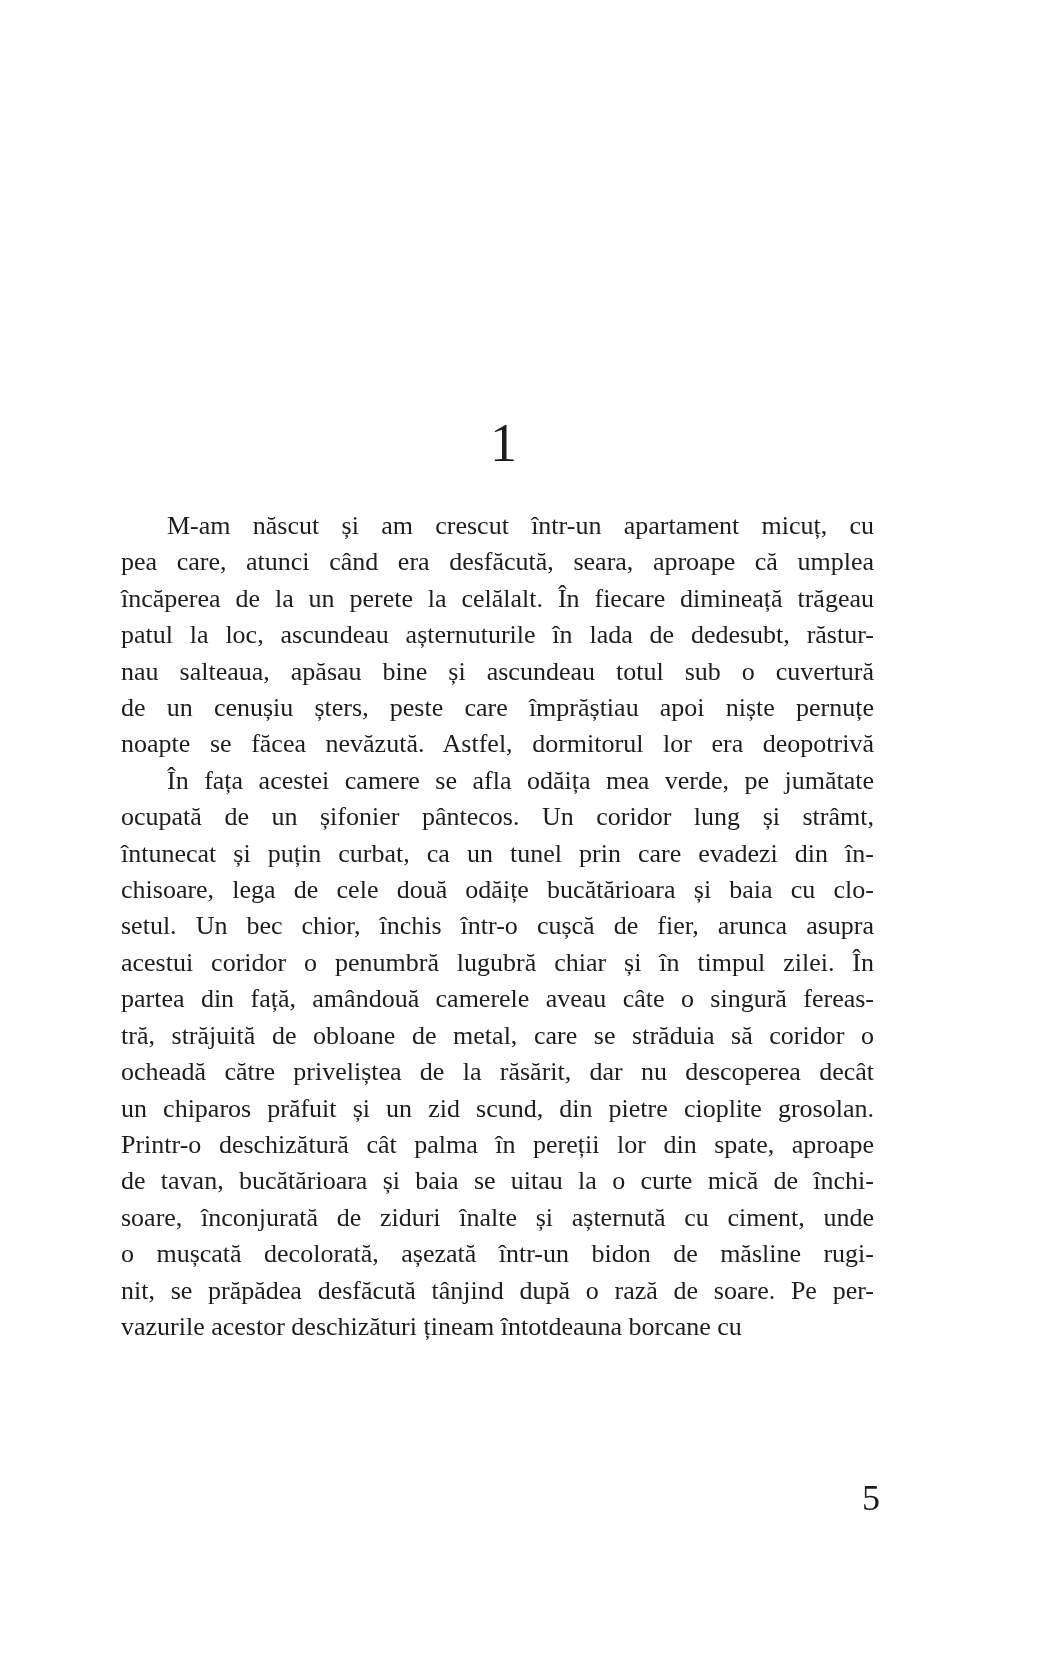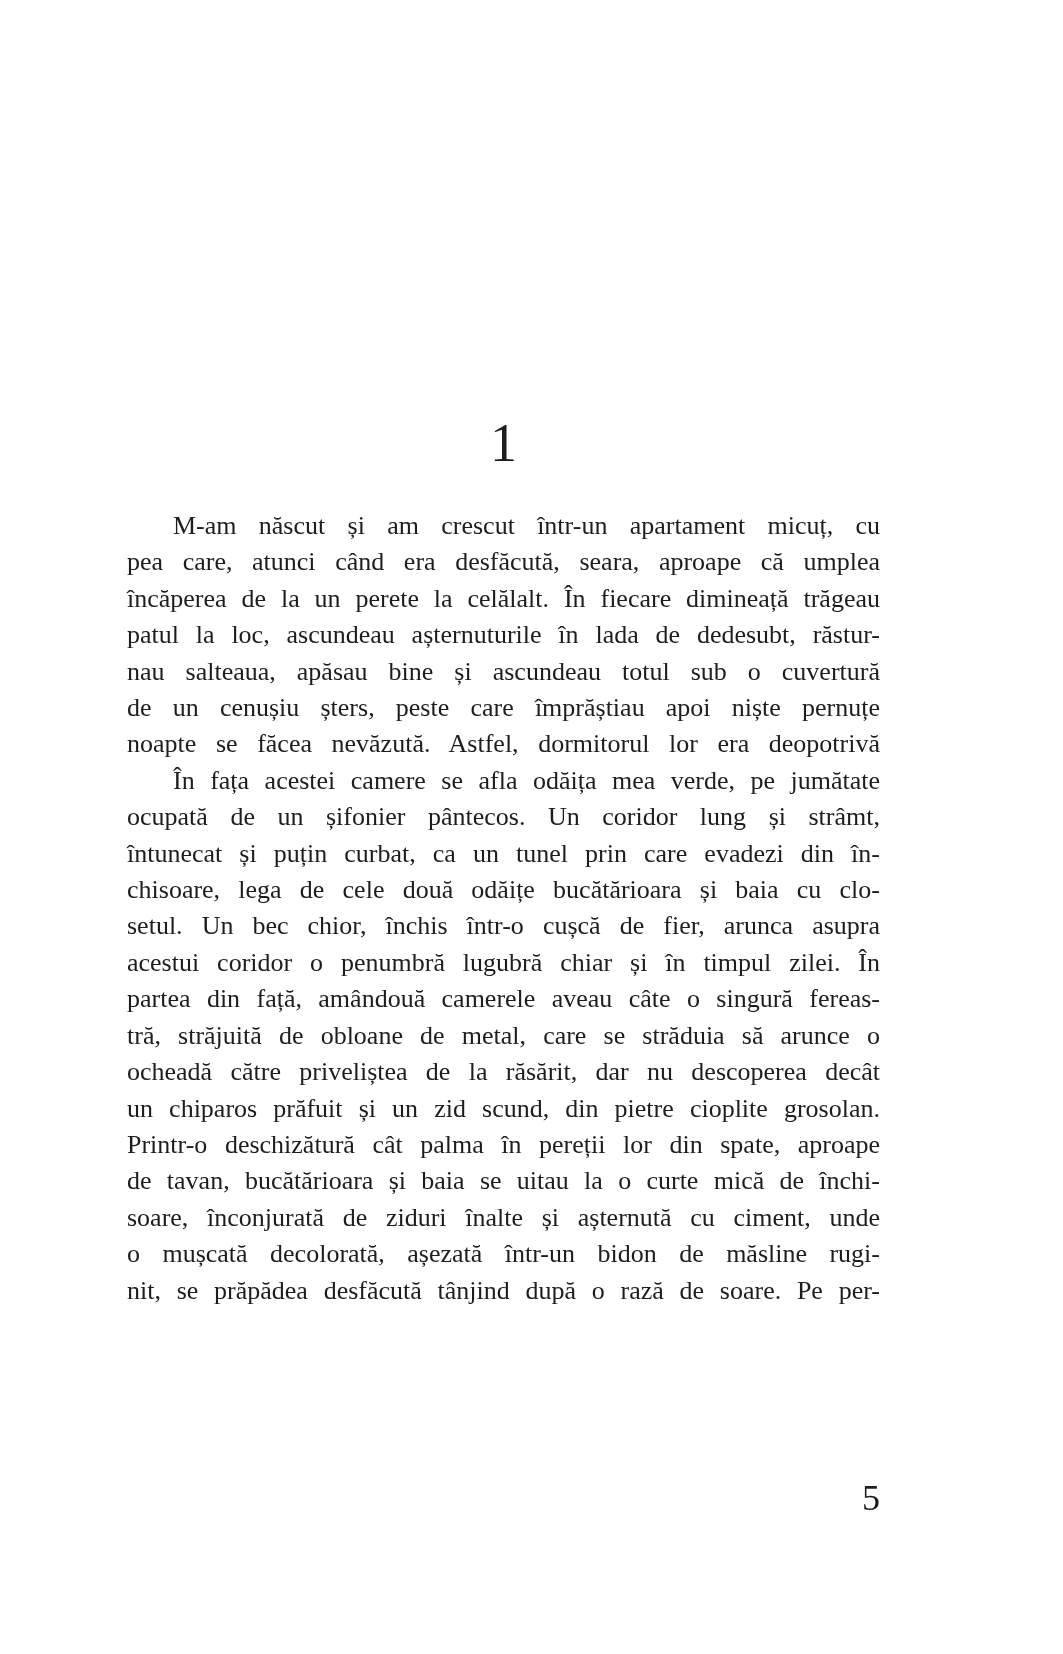--- a/index.html
+++ b/index.html
@@ -23,21 +23,21 @@
     width: 753px;
     text-align: center;
     font-size: 54px;
     line-height: 56px;
     font-weight: 400;
     color: #1d1d1d;
   }
   .text-block {
     position: absolute;
     top: 508px;
-    left: 127px;
+    left: 121px;
     width: 753px;
     font-size: 26px;
     line-height: 36.4px;
     color: #1d1d1d;
   }
   .line {
     text-align: justify;
     text-align-last: justify;
     white-space: normal;
   }
@@ -72,24 +72,25 @@
       <div class="line">nau salteaua, apăsau bine și ascundeau totul sub o cuvertură</div>
       <div class="line">de un cenușiu șters, peste care împrăștiau apoi niște pernuțe</div>
       <div class="line">noapte se făcea nevăzută. Astfel, dormitorul lor era deopotrivă</div>
       <div class="line first">În fața acestei camere se afla odăița mea verde, pe jumătate</div>
       <div class="line">ocupată de un șifonier pântecos. Un coridor lung și strâmt,</div>
       <div class="line">întunecat și puțin curbat, ca un tunel prin care evadezi din în-</div>
       <div class="line">chisoare, lega de cele două odăițe bucătărioara și baia cu clo-</div>
       <div class="line">setul. Un bec chior, închis într-o cușcă de fier, arunca asupra</div>
       <div class="line">acestui coridor o penumbră lugubră chiar și în timpul zilei. În</div>
       <div class="line">partea din față, amândouă camerele aveau câte o singură fereas-</div>
-      <div class="line">tră, străjuită de obloane de metal, care se străduia să arunce o</div>
+      <div class="line">tră, străjuită de obloane de metal, care se străduia să coridor o</div>
       <div class="line">ocheadă către priveliștea de la răsărit, dar nu descoperea decât</div>
       <div class="line">un chiparos prăfuit și un zid scund, din pietre cioplite grosolan.</div>
       <div class="line">Printr-o deschizătură cât palma în pereții lor din spate, aproape</div>
       <div class="line">de tavan, bucătărioara și baia se uitau la o curte mică de închi-</div>
       <div class="line">soare, înconjurată de ziduri înalte și așternută cu ciment, unde</div>
       <div class="line">o mușcată decolorată, așezată într-un bidon de măsline rugi-</div>
       <div class="line">nit, se prăpădea desfăcută tânjind după o rază de soare. Pe per-</div>
+      <div class="line last">vazurile acestor deschizături țineam întotdeauna borcane cu</div>
     </div>
 
   <div class="page-number">5</div>
 </div>
 
 </body></html>

